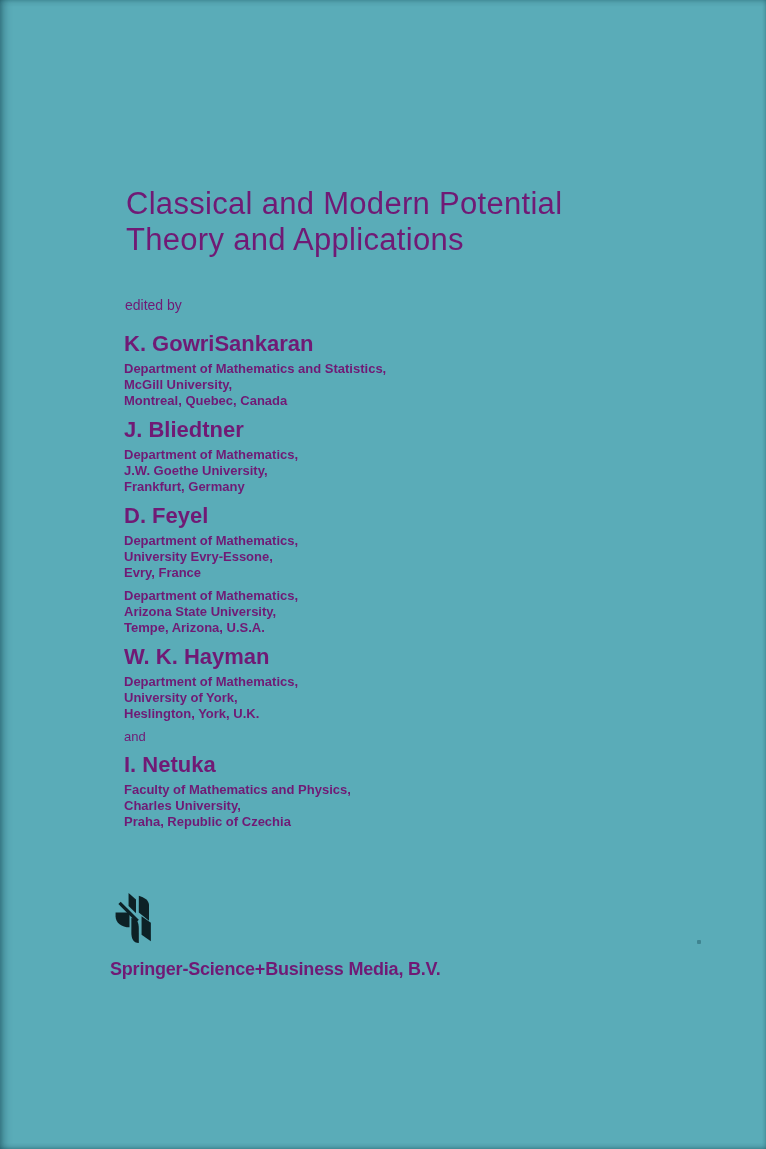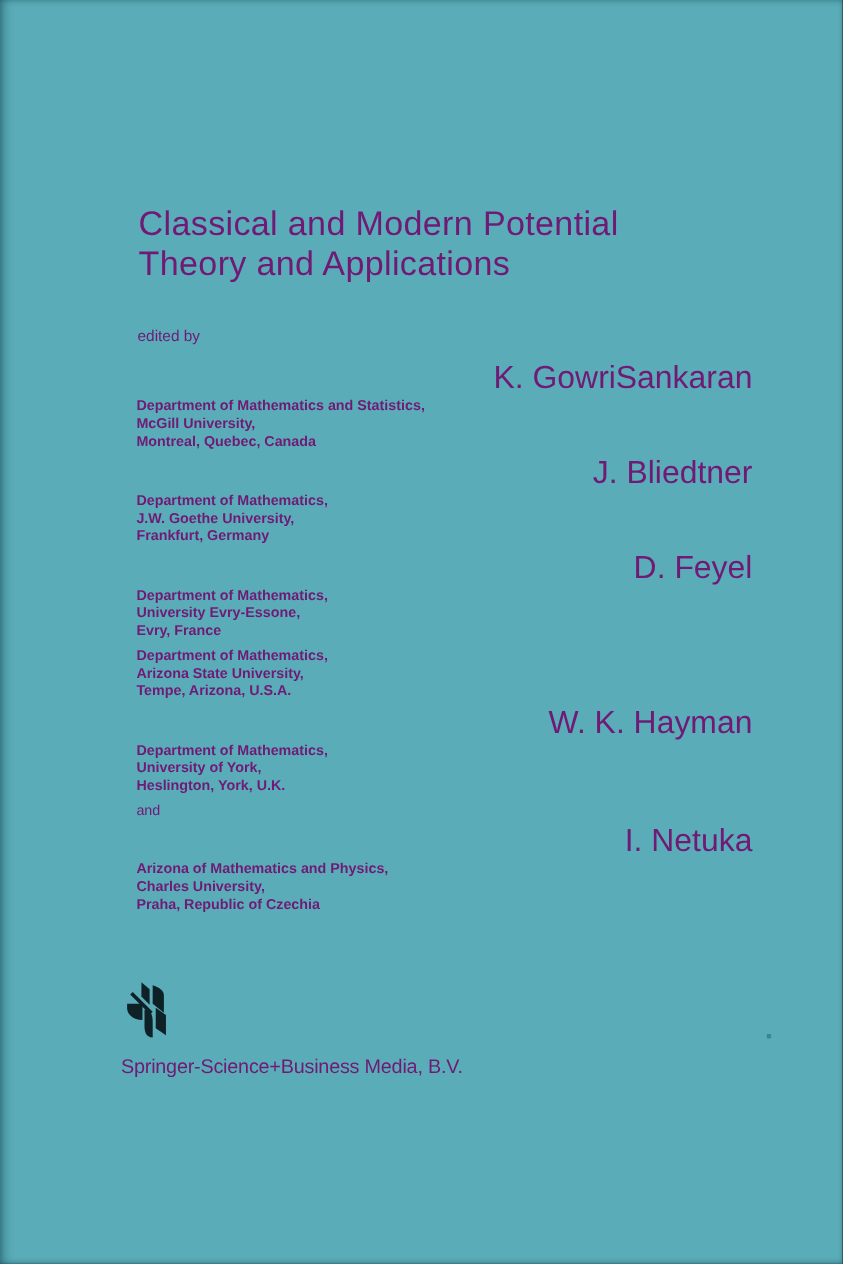--- a/index.html
+++ b/index.html
@@ -42,25 +42,24 @@
     line-height: 16px;
   }
   .editors {
     position: absolute;
     left: 124px;
     top: 330px;
     width: 560px;
   }
   .editor { margin: 0 0 7px 0; }
   .editor-name {
-    font-size: 29px;
+    font-size: 22px;
     line-height: 28px;
-    font-weight: normal;
+    font-weight: bold;
     margin: 0 0 3px 0;
-    text-align: right;
   }
   .editor-affiliation {
     font-size: 13px;
     line-height: 16px;
     font-weight: bold;
     white-space: pre-line;
   }
   .connector {
     font-size: 13px;
     line-height: 16px;
@@ -74,21 +73,21 @@
     width: 52px;
     height: 52px;
   }
   .logo svg { display: block; width: 100%; height: 100%; }
   .publisher-name {
     position: absolute;
     left: 110px;
     top: 958px;
     font-size: 18px;
     line-height: 22px;
-    font-weight: normal;
+    font-weight: bold;
     letter-spacing: -0.2px;
   }
   .scan-speck {
     position: absolute;
     left: 697px;
     top: 940px;
     width: 4px;
     height: 4px;
     background: rgba(13, 60, 72, 0.35);
     border-radius: 1px;
@@ -137,21 +136,21 @@
       <div class="editor-name">W. K. Hayman</div>
       <div class="editor-affiliation">Department of Mathematics,
 University of York,
 Heslington, York, U.K.</div>
     </div>
 
     <div class="connector">and</div>
 
     <div class="editor">
       <div class="editor-name">I. Netuka</div>
-      <div class="editor-affiliation">Arizona of Mathematics and Physics,
+      <div class="editor-affiliation">Faculty of Mathematics and Physics,
 Charles University,
 Praha, Republic of Czechia</div>
     </div>
 
   </section>
 
   <div class="logo">
     <svg viewBox="0 0 56 56" xmlns="http://www.w3.org/2000/svg" aria-hidden="true">
       <g fill="#0d2126">
 

